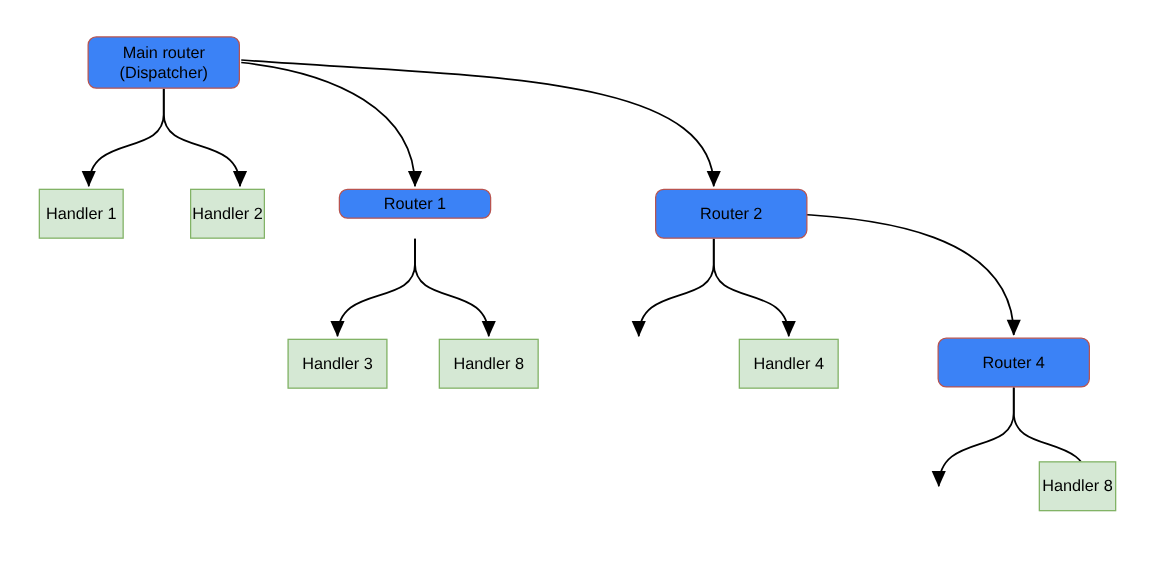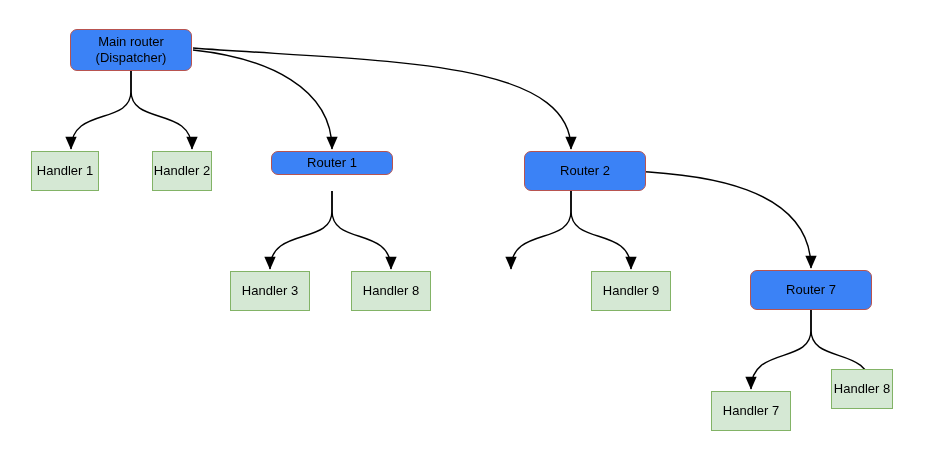--- a/index.html
+++ b/index.html
@@ -103,28 +103,25 @@
   <div class="node handler" style="left:230px; top:271px; width:80px; height:40px;">
     <span>Handler 3</span>
   </div>
 
   <div class="node handler" style="left:351px; top:271px; width:80px; height:40px;">
     <span>Handler 8</span>
   </div>
 
 
   <div class="node handler" style="left:591px; top:271px; width:80px; height:40px;">
-    <span>Handler 9</span>
+    <span>Handler 4</span>
   </div>
 
   <div class="node router" style="left:750px; top:270px; width:122px; height:40px;">
-    <span>Router 7</span>
+    <span>Router 4</span>
   </div>
 
-  <div class="node handler" style="left:711px; top:391px; width:80px; height:40px;">
-    <span>Handler 7</span>
-  </div>
 
   <div class="node handler" style="left:831px; top:369px; width:62px; height:40px;">
     <span>Handler 8</span>
   </div>
 
 </div>
 
 </body></html>

